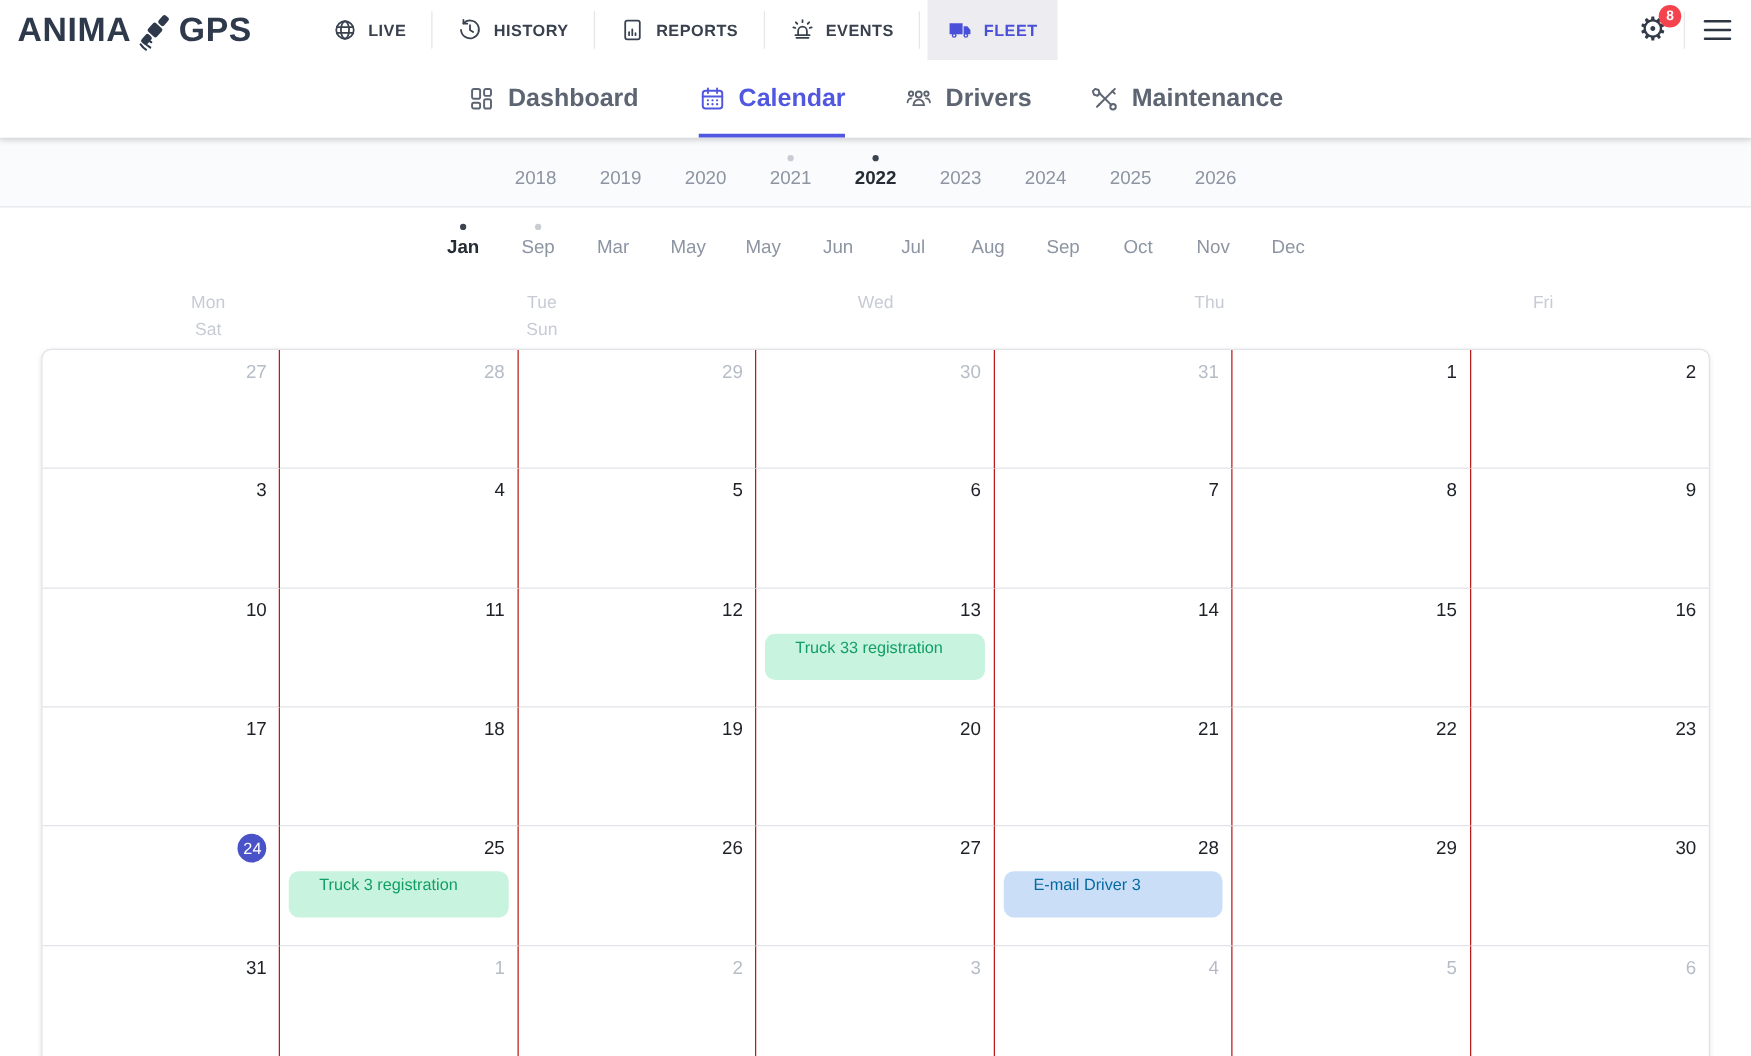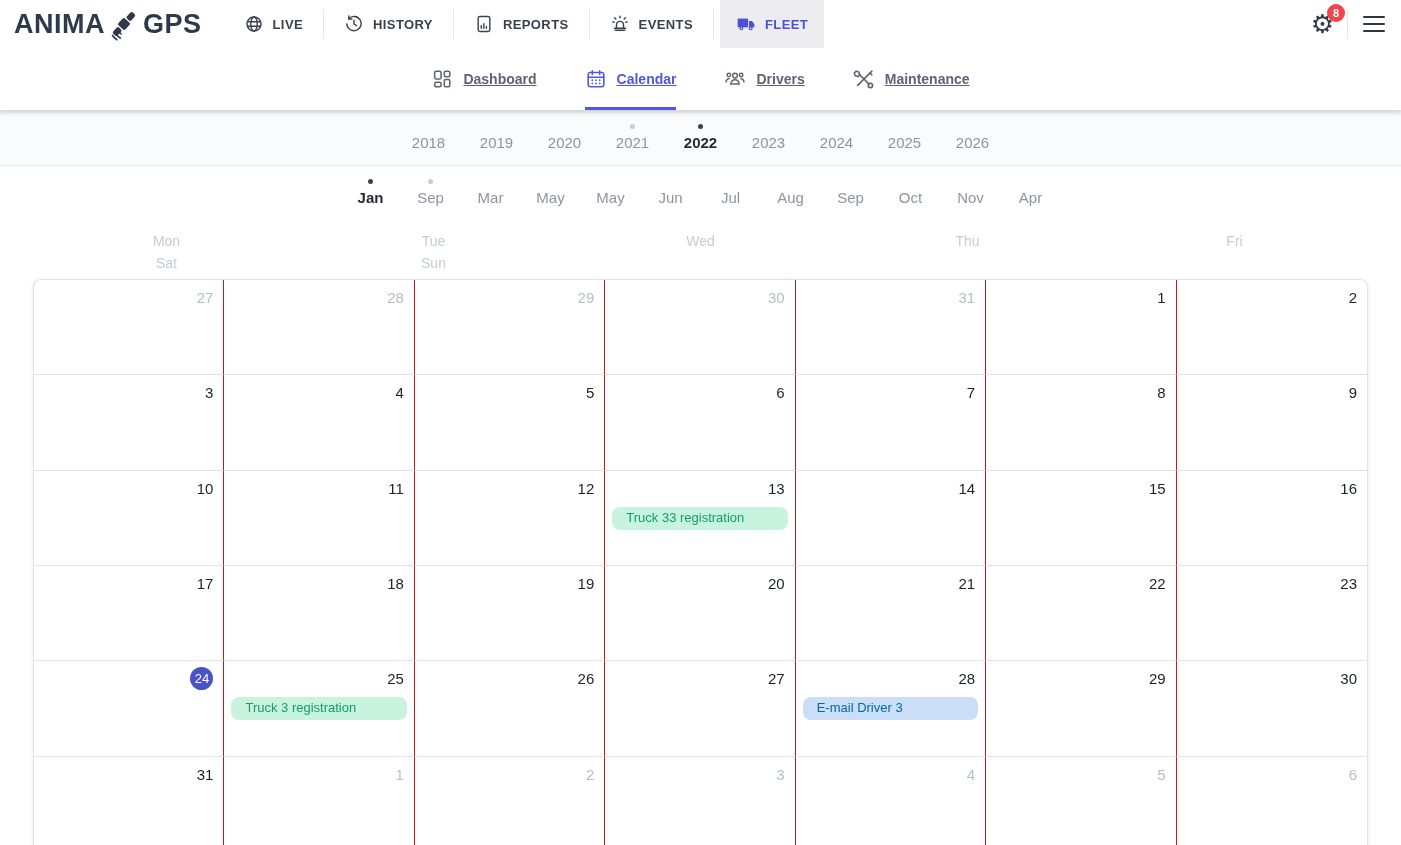--- a/index.html
+++ b/index.html
@@ -1,20 +1,20 @@
 <!DOCTYPE html>
 <html><head>
 <meta charset="utf-8">
 <style>
   * { box-sizing: border-box; margin: 0; padding: 0; }
   html,body { width:1401px; height:845px; overflow:hidden; background:#fff;
               font-family:"Liberation Sans", sans-serif; }
 
   
-  .topnav { height:48px; display:flex; align-items:center; padding:0 14px; background:#fff; }
+  .topnav { height:48px; display:flex; align-items:center; padding:0 14px; background:#fff;gap:22px; }
   .logo { display:flex; align-items:center; color:#2e3a4b; font-weight:700;
           font-size:27px; letter-spacing:.5px; line-height:1; }
   .logo .sat { width:34px; height:32px; margin:0 2px; display:flex; align-items:center; }
   .nav-items { display:flex; align-items:center; margin-left:22px; }
   .nav-sep { width:1px; height:30px; background:#e4e6ea; }
   .nav-item { display:flex; align-items:center; gap:9px; padding:9px 20px;
               color:#39414f; font-size:13px; font-weight:600; letter-spacing:.4px;
               cursor:pointer; border-radius:6px; }
   .nav-item .icon { display:flex; width:20px; height:20px; }
   .nav-item .icon svg { width:20px; height:20px; }
@@ -25,22 +25,22 @@
   .gear-badge { position:absolute; top:-7px; right:-11px; min-width:18px; height:18px;
                 border-radius:9px; color:#fff; font-size:11px; font-weight:700;
                 display:flex; align-items:center; justify-content:center; padding:0 4px; }
   .hamburger { display:flex; flex-direction:column; gap:4.5px; cursor:pointer; padding:4px 2px; }
   .hamburger span { display:block; width:22px; height:2.6px; background:#2e3644; border-radius:1px; }
 
   
   .tabbar { height:62px; background:#fff; display:flex; justify-content:center;
             align-items:stretch; gap:48px; position:relative; z-index:3;
             box-shadow:0 3px 5px rgba(0,0,0,.10); }
-  .tab { display:flex; align-items:center; gap:10px; color:#5d6472; font-size:14px;
-         font-weight:600; cursor:pointer; border-bottom:3px solid transparent; padding-top:3px;text-decoration:underline; }
+  .tab { display:flex; align-items:center; gap:10px; color:#5d6472; font-size:20px;
+         font-weight:600; cursor:pointer; border-bottom:3px solid transparent; padding-top:3px; }
   .tab .icon { display:flex; width:22px; height:22px; }
   .tab .icon svg { width:22px; height:22px; }
   .tab.active { color:#5157e0; border-bottom-color:#5157e0; }
 
   
   .yearbar { height:56px; background:#fafbfc; border-bottom:1px solid #e7e8ec;
              display:flex; justify-content:center; align-items:center; position:relative; z-index:2;
              box-shadow:inset 0 7px 7px -7px rgba(0,0,0,.14); }
   .sel-item { display:flex; flex-direction:column; align-items:center; gap:5px;
               cursor:pointer; color:#8d95a3; font-size:15px; }
@@ -62,22 +62,22 @@
           grid-template-rows:repeat(6,1fr); box-shadow:0 1px 4px rgba(0,0,0,.10); background:#fff; }
   .cell { border-right:1px solid #b91c1c; border-bottom:1px solid #e1e3e8; padding:6px 10px; }
   .cell:nth-child(7n) { border-right:none; }
   .cell:nth-child(n+36) { border-bottom:none; }
   .daynum-row { text-align:right; height:23px; }
   .daynum { font-size:15px; font-weight:500; color:#1e2127; line-height:23px; }
   .cell.muted .daynum { color:#b7bdc7; font-weight:400; }
   .today-badge { display:inline-flex; width:23px; height:23px; border-radius:50%;
                  align-items:center; justify-content:center; color:#fff; font-size:13px; font-weight:500; }
   .events { margin-top:7px; display:flex; flex-direction:column; gap:4px; }
-  .chip { height:23px; line-height:21px; border-radius:8px; font-size:13px;
-          padding:0 14px; margin:0 -3px; white-space:nowrap; overflow:hidden; cursor:pointer; }
+  .chip { height:37px; line-height:21px; border-radius:8px; font-size:13px;
+          padding:0 24px; margin:0 -3px; white-space:nowrap; overflow:hidden; cursor:pointer; }
 </style>
 </head>
 <body>
 
 <header class="topnav">
   <div class="logo">
     <span>ANIMA</span>
     <span class="sat">
       <svg viewBox="0 0 40 40" fill="#2e3a4b">
         <g transform="rotate(42 20 20)">
@@ -298,21 +298,21 @@
     <div class="sel-item">
          <span class="dot none"></span>
          <span>Oct</span>
        </div>
     <div class="sel-item">
          <span class="dot none"></span>
          <span>Nov</span>
        </div>
     <div class="sel-item">
          <span class="dot none"></span>
-         <span>Apr</span>
+         <span>Dec</span>
        </div>
   </div>
 
 <div class="weekdays">
     <div class="wd">Mon</div>
     <div class="wd">Tue</div>
     <div class="wd">Wed</div>
     <div class="wd">Thu</div>
     <div class="wd">Fri</div>
     <div class="wd">Sat</div>

